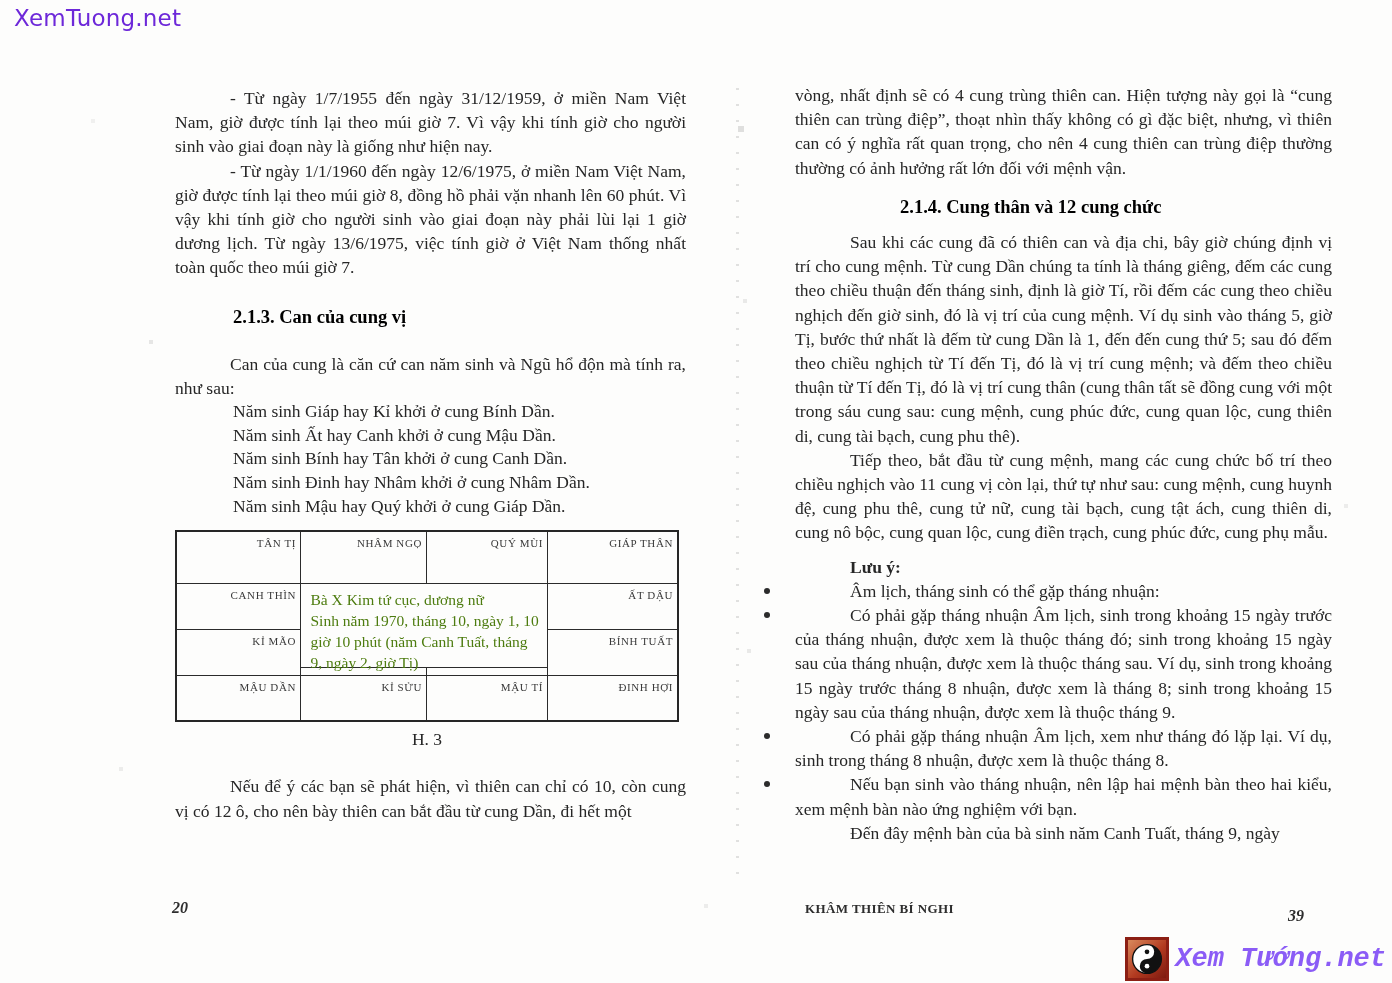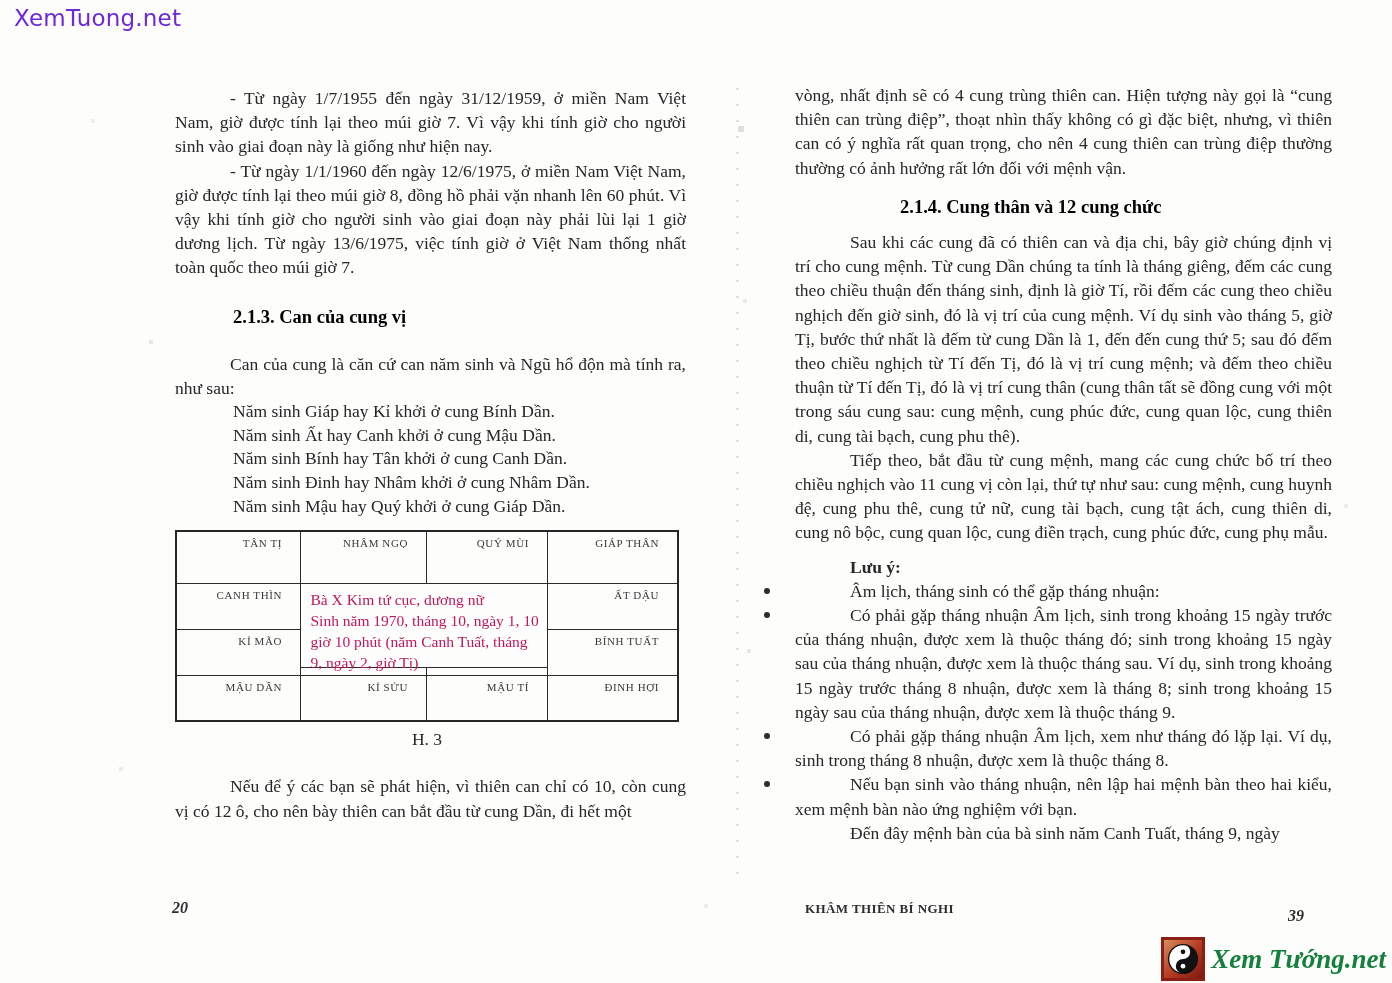--- a/index.html
+++ b/index.html
@@ -22,23 +22,23 @@
   .brand-logo {
     position: absolute; right: 6px; bottom: 2px;
     display: flex; align-items: center; gap: 6px;
   }
   .yinyang-box {
     width: 44px; height: 44px; border: 3px solid #8c1f14;
     background: linear-gradient(135deg, #d98a5d 0%, #b23a20 55%, #7e1a10 100%);
     display: flex; align-items: center; justify-content: center;
   }
   .brand-script {
-    font-family: Liberation Serif, serif;
+    font-family: Liberation Mono, monospace;
     font-style: italic; font-weight: bold;
-    font-size: 27px; color: #15803d; letter-spacing: 0px;
+    font-size: 27px; color: #8b5cf6; letter-spacing: 0px;
     white-space: nowrap;
   }
 
   
   .gutter {
     position: absolute; left: 736px; top: 88px; width: 3px; height: 800px;
     background: repeating-linear-gradient(180deg,
       rgba(110,110,110,0.20) 0 2px, transparent 2px 16px);
   }
   .scan-noise {
@@ -86,30 +86,30 @@
   
   .tv-wrap { position: relative; width: 504px; margin-top: 12px; border: 2.5px solid #262626; }
   .tv-grid {
     display: grid;
     grid-template-columns: 124px 126px 121px 129px;
     grid-template-rows: 52px 46px 46px 44px;
   }
   .tv-cell {
     border-right: 1.5px solid #2b2b2b; border-bottom: 1.5px solid #2b2b2b;
     font-size: 11px; letter-spacing: 0.6px; color: #3a3a3a;
-    text-align: right; padding: 5px 18px 0 0; line-height: 13px;
+    text-align: right; padding: 5px 4px 0 0; line-height: 13px;
     text-indent: 0;
   }
   .tv-cell.last-col { border-right: none; }
   .tv-cell.last-row { border-bottom: none; }
   .tv-center {
     position: absolute; left: 122.5px; top: 50.5px; width: 248.5px; height: 85px;
     background: #fdfdfc; border: 1.5px solid #2b2b2b;
     padding: 5px 8px 0 10px;
-    font-size: 15.5px; line-height: 21px; text-align: left; color: #be185d;
+    font-size: 15.5px; line-height: 21px; text-align: left; color: #4d7c0f;
   }
   .tv-caption { width: 504px; text-align: center; font-size: 17.5px; margin-top: 5px; }
 
   
   .footer-item { position: absolute; font-size: 13px; color: #2e2e2e; }
   .pg-num { font-style: italic; font-size: 16px; font-weight: bold; }
   .running { font-weight: bold; letter-spacing: 0.4px; }
 </style>
 </head>
 <body>

